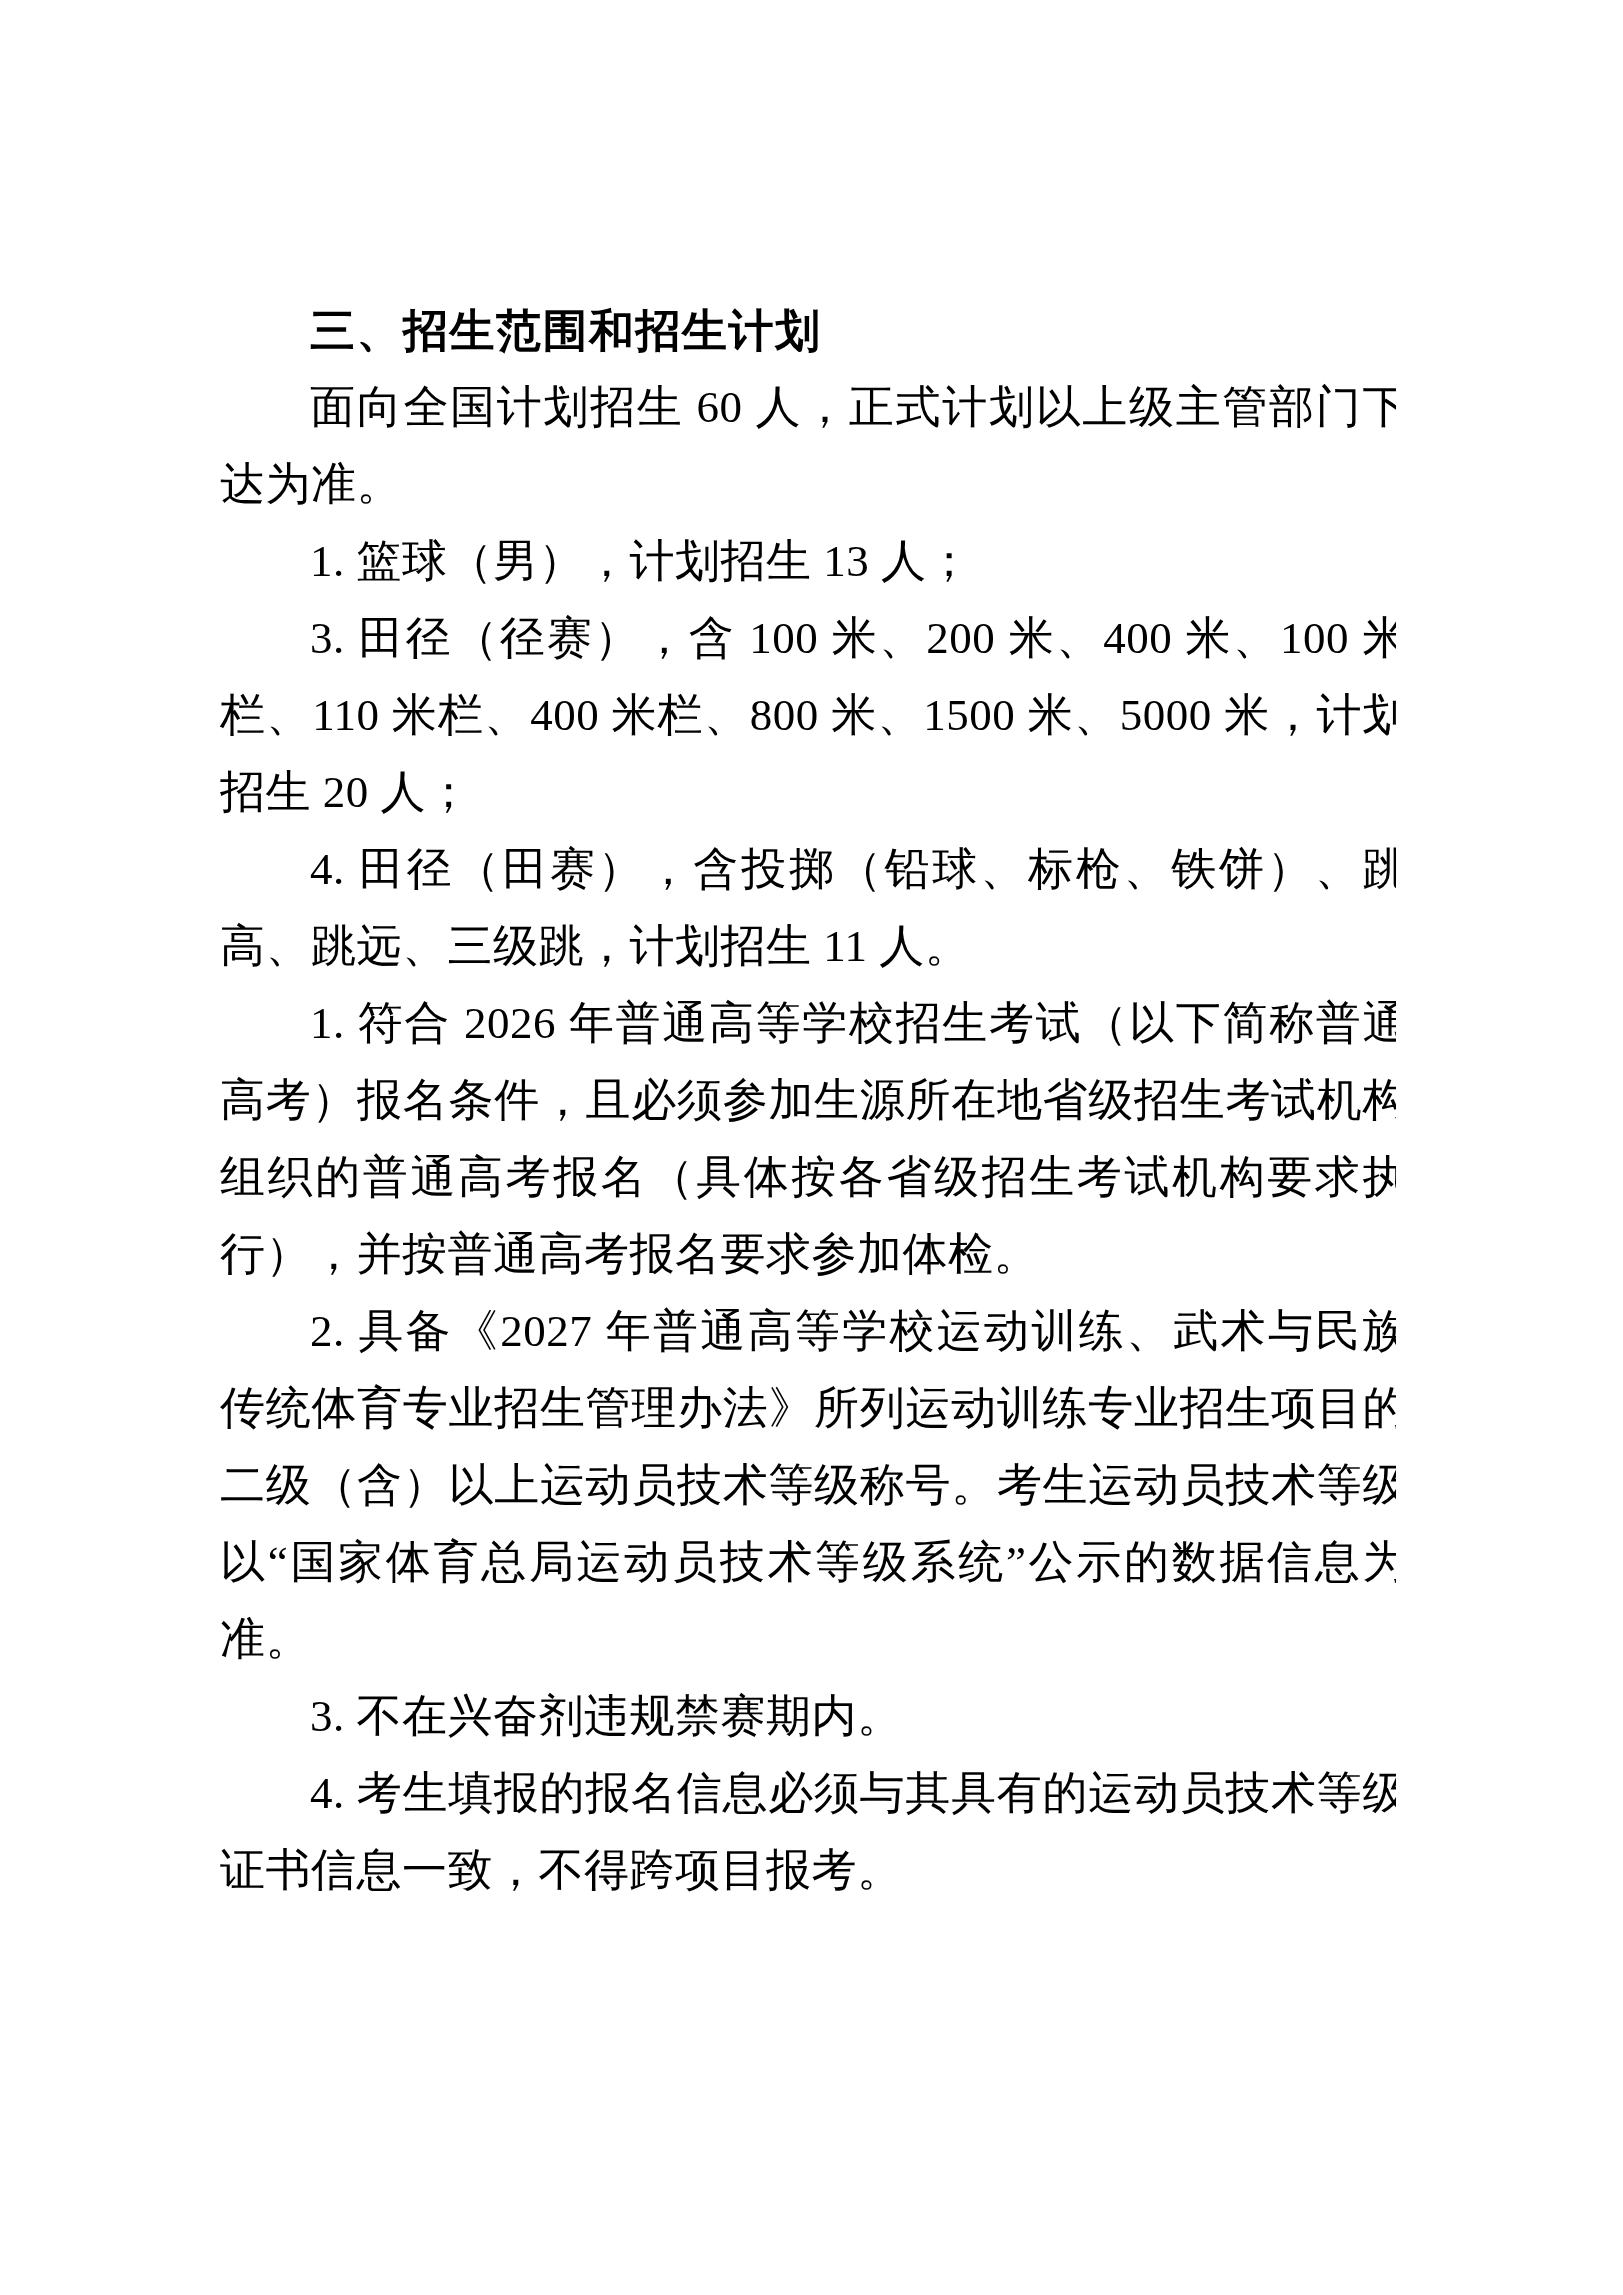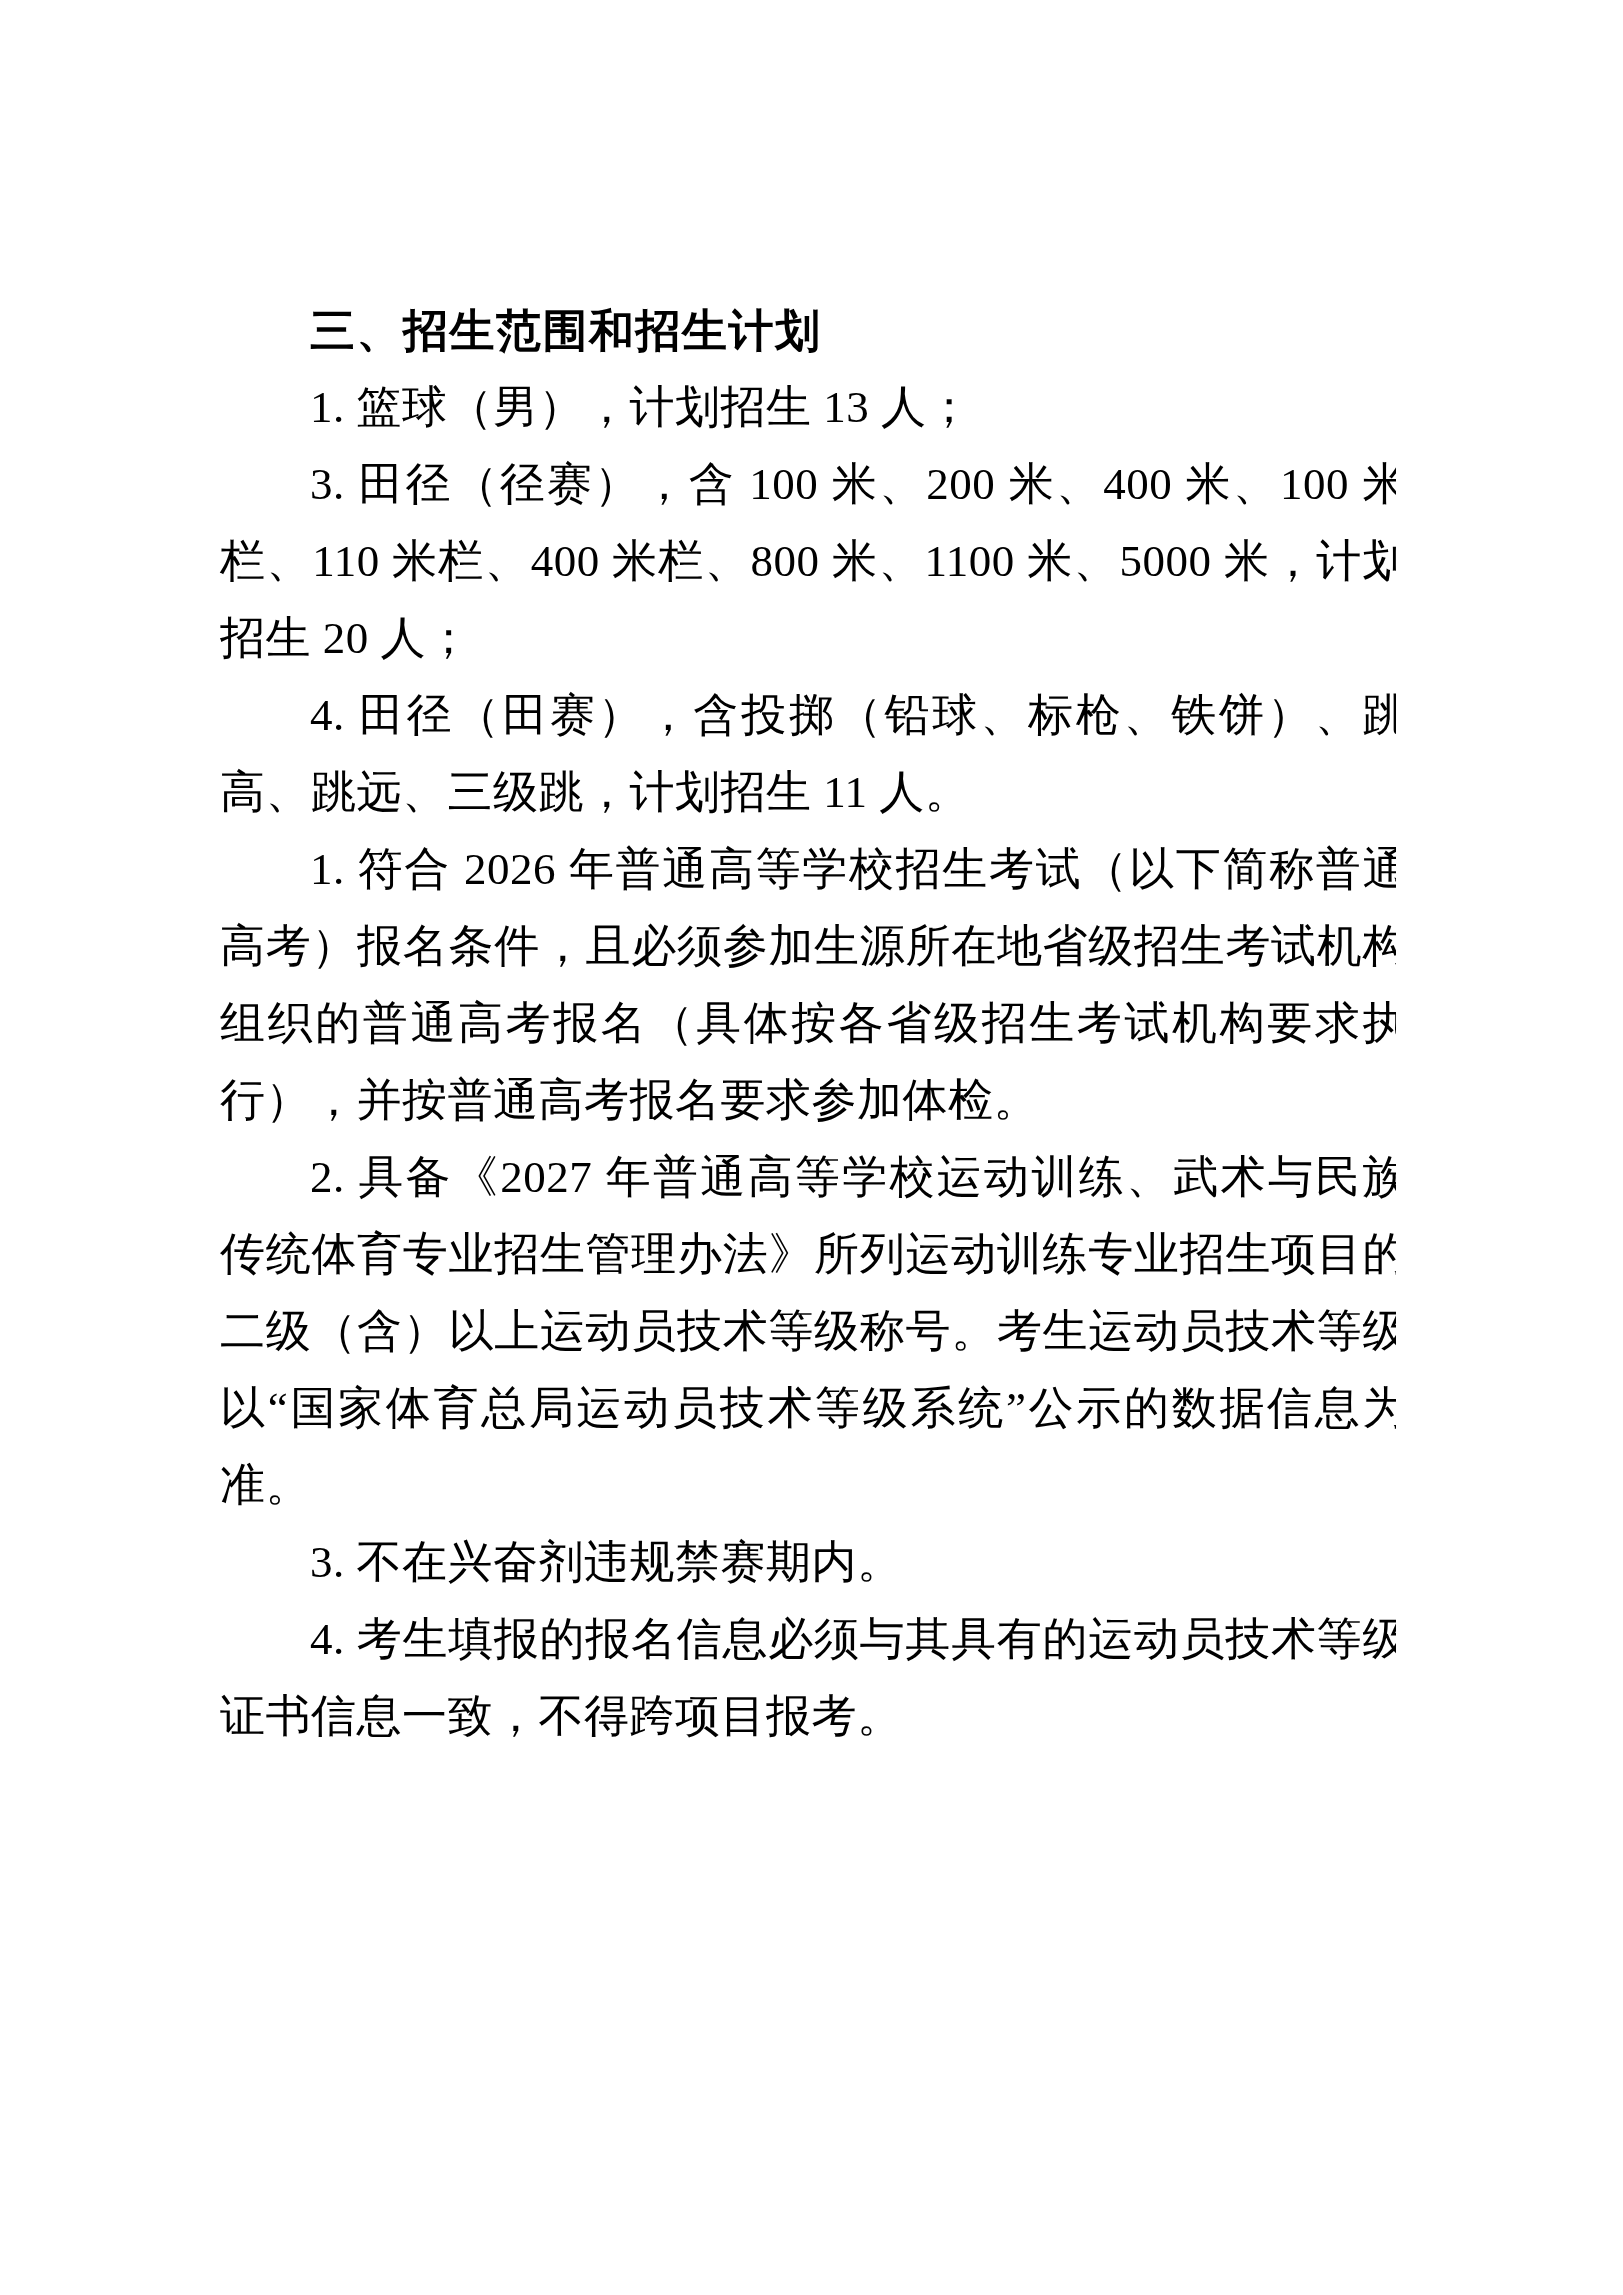--- a/index.html
+++ b/index.html
@@ -41,22 +41,23 @@
   .para {
     font-weight: normal;
   }
 </style>
 </head>
 <body>
 
 <div class="page">
   <div class="content">
     <h2 class="blk heading">三、招生范围和招生计划</h2>
+    <p class="blk para">面向全国计划招生 60 人，正式计划以上级主管部门下达为准。</p>
     <p class="blk para">1. 篮球（男），计划招生 13 人；</p>
-    <p class="blk para">3. 田径（径赛），含 100 米、200 米、400 米、100 米栏、110 米栏、400 米栏、800 米、1100 米、5000 米，计划招生 20 人；</p>
+    <p class="blk para">3. 田径（径赛），含 100 米、200 米、400 米、100 米栏、110 米栏、400 米栏、800 米、1500 米、5000 米，计划招生 20 人；</p>
     <p class="blk para">4. 田径（田赛），含投掷（铅球、标枪、铁饼）、跳高、跳远、三级跳，计划招生 11 人。</p>
     <p class="blk para">1. 符合 2026 年普通高等学校招生考试（以下简称普通高考）报名条件，且必须参加生源所在地省级招生考试机构组织的普通高考报名（具体按各省级招生考试机构要求执行），并按普通高考报名要求参加体检。</p>
     <p class="blk para">2. 具备《2027 年普通高等学校运动训练、武术与民族传统体育专业招生管理办法》所列运动训练专业招生项目的二级（含）以上运动员技术等级称号。考生运动员技术等级以“国家体育总局运动员技术等级系统”公示的数据信息为准。</p>
     <p class="blk para">3. 不在兴奋剂违规禁赛期内。</p>
     <p class="blk para">4. 考生填报的报名信息必须与其具有的运动员技术等级证书信息一致，不得跨项目报考。</p>
   </div>
 </div>
 
 
 </body></html>

